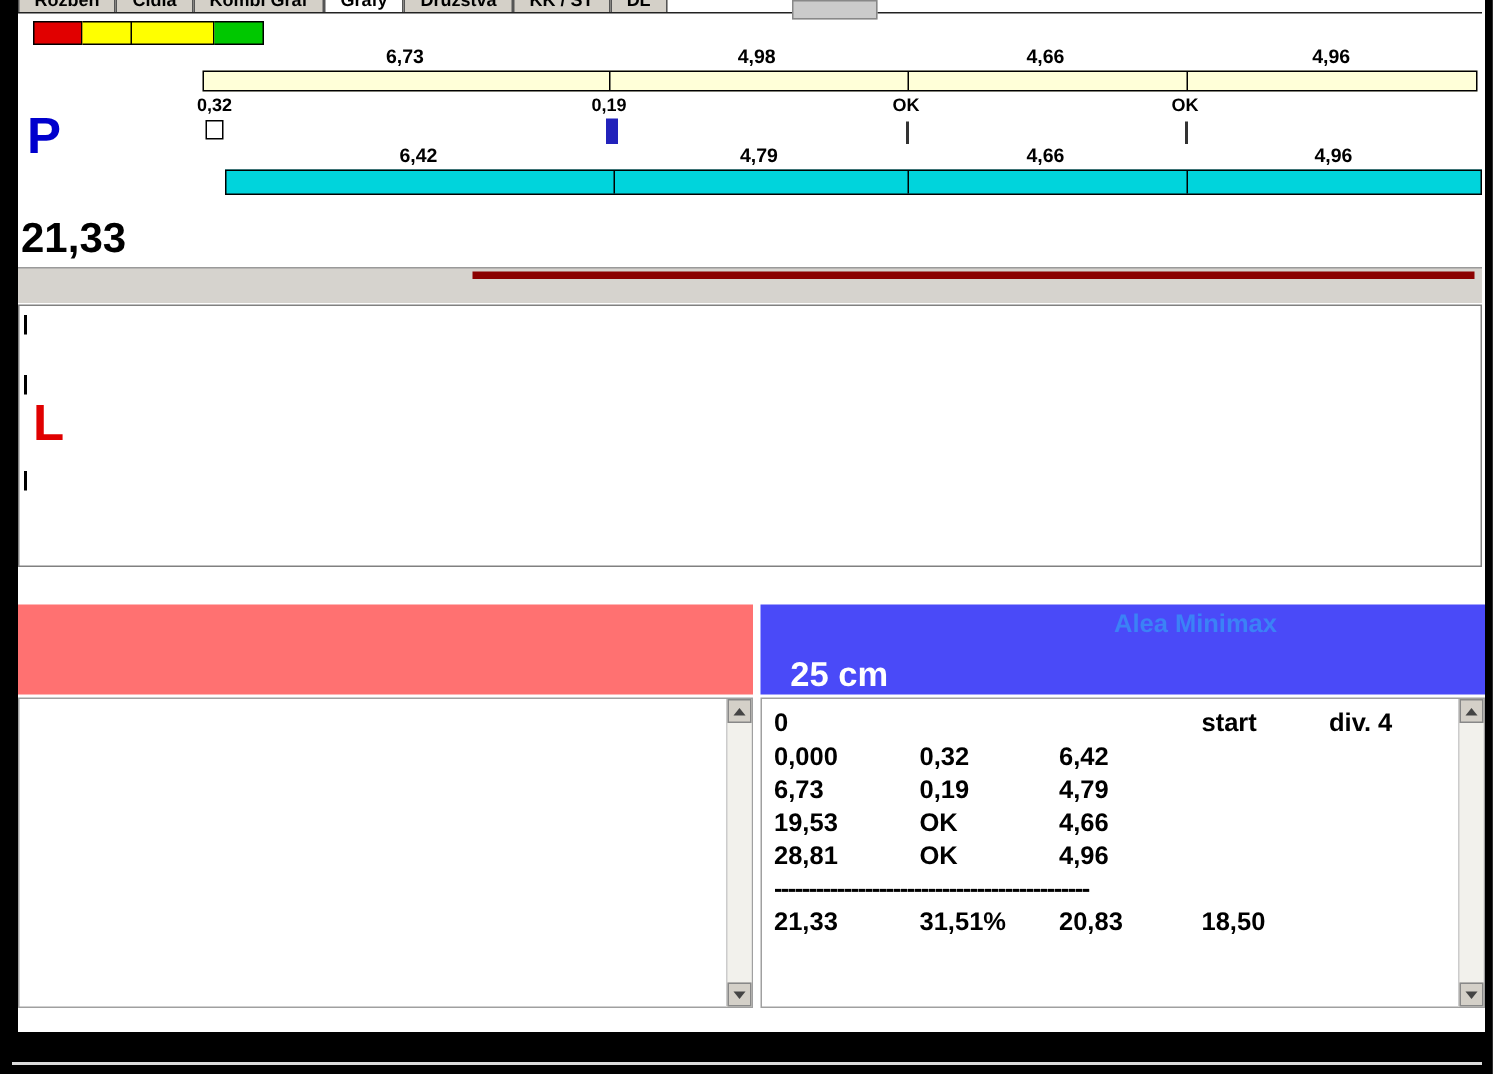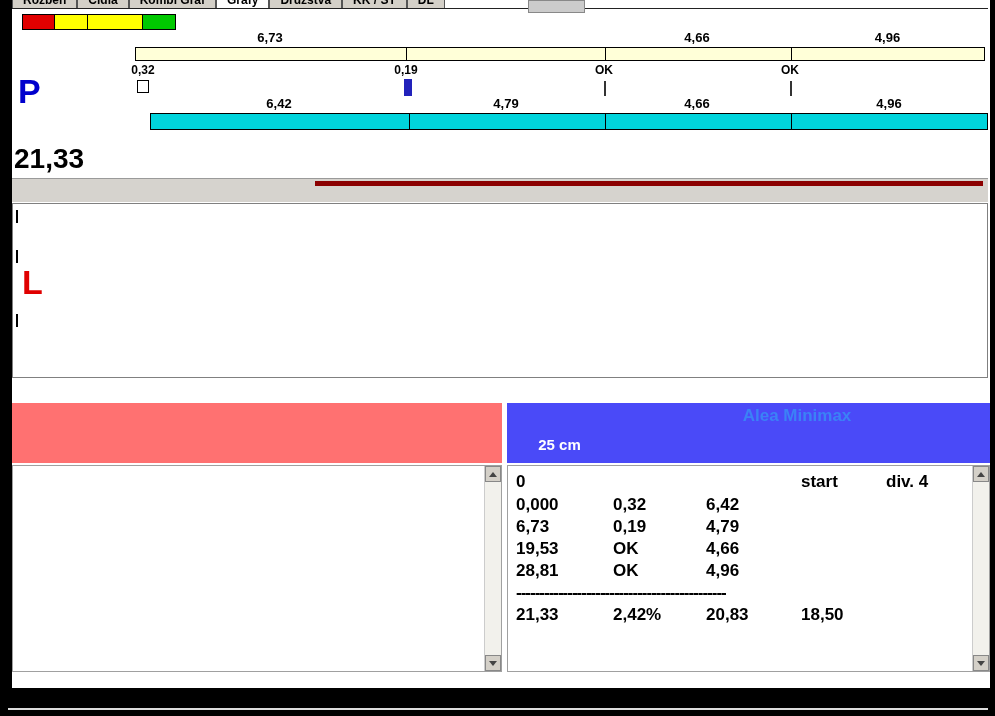--- a/index.html
+++ b/index.html
@@ -36,21 +36,21 @@
 
   
   .mid-panel{position:absolute;left:12px;top:203px;width:976px;height:175px;background:#fff;border:1px solid #808080;}
   .l-label{position:absolute;left:22px;top:264px;font-size:34px;font-weight:bold;line-height:36px;}
   .mtick{position:absolute;left:16px;width:2px;height:13px;background:#000;}
 
   
   .salmon-bar{position:absolute;left:12px;top:403px;width:490px;height:60px;background:#ff7171;}
   .blue-bar{position:absolute;left:507px;top:403px;width:483px;height:60px;background:#4a4af8;}
   .event-title{position:absolute;left:617px;top:406px;width:360px;text-align:center;color:#3b82f6;font-weight:bold;font-size:17px;}
-  .category{position:absolute;left:512px;top:436px;width:95px;text-align:center;color:#fff;font-weight:bold;font-size:15px;}
+  .category{position:absolute;left:512px;top:436px;width:95px;text-align:center;color:#fff;font-weight:bold;font-size:23px;}
   .team{position:absolute;left:617px;top:437px;width:360px;text-align:center;color:#fff;font-weight:bold;font-size:13px;}
   .datebox{position:absolute;left:400px;top:402px;width:207px;height:31px;background:#fff;border:1px solid #000;text-align:center;line-height:29px;font-size:17px;color:#000;z-index:3;}
 
   .panel{position:absolute;top:465px;height:207px;background:#fff;border:1px solid #a0a0a0;}
   .panel.left{left:12px;width:490px;}
   .panel.right{left:507px;width:483px;}
   .vscroll{position:absolute;top:0;right:0;bottom:0;width:17px;background:#f2f1ec;border-left:1px solid #ccc;}
   .sb-btn{position:absolute;left:0;width:16px;height:16px;background:#d4d0c8;border:1px solid #888;display:flex;align-items:center;justify-content:center;}
   .sb-up{top:0;}
   .sb-down{bottom:0;}
@@ -87,20 +87,21 @@
   <div class="tab-stub"></div>
 
   <div class="lights">
     <div class="light first lw-a" style="background-color: rgb(225, 0, 0);"></div>
     <div class="light lw-b" style="background-color: rgb(255, 255, 0);"></div>
     <div class="light lw-c" style="background-color: rgb(255, 255, 0);"></div>
     <div class="light lw-d" style="background-color: rgb(0, 200, 0);"></div>
   </div>
 
   <div class="vlabel" style="left:135px;top:30px;width:270px">6,73</div>
+  <div class="vlabel" style="left:405px;top:30px;width:199px">4,98</div>
   <div class="vlabel" style="left:604px;top:30px;width:186px">4,66</div>
   <div class="vlabel" style="left:790px;top:30px;width:195px">4,96</div>
 
   <div class="bar" style="left: 135px; top: 47px; width: 850px; height: 14px; background-color: rgb(255, 255, 216);">
     <div class="seg-div" style="left:270px"></div>
     <div class="seg-div" style="left:469px"></div>
     <div class="seg-div" style="left:655px"></div>
   </div>
 
   <div class="elabel" style="left:115px;top:63px;width:56px">0,32</div>
@@ -177,21 +178,21 @@
       <div class="rrow r4">
         <span class="rcell c1">28,81</span>
         <span class="rcell c2">OK</span>
         <span class="rcell c3">4,96</span>
       </div>
       <div class="rrow rsep">
         <span class="rcell c1">---------------------------------------------</span>
       </div>
       <div class="rrow r5">
         <span class="rcell c1">21,33</span>
-        <span class="rcell c2">2,42%</span>
+        <span class="rcell c2">31,51%</span>
         <span class="rcell c3">20,83</span>
         <span class="rcell c4">18,50</span>
       </div>
     </div>
     <div class="vscroll">
       <div class="sb-btn sb-up">
           <span class="tri-up"></span>
         </div>
       <div class="sb-btn sb-down">
           <span class="tri-down"></span>

